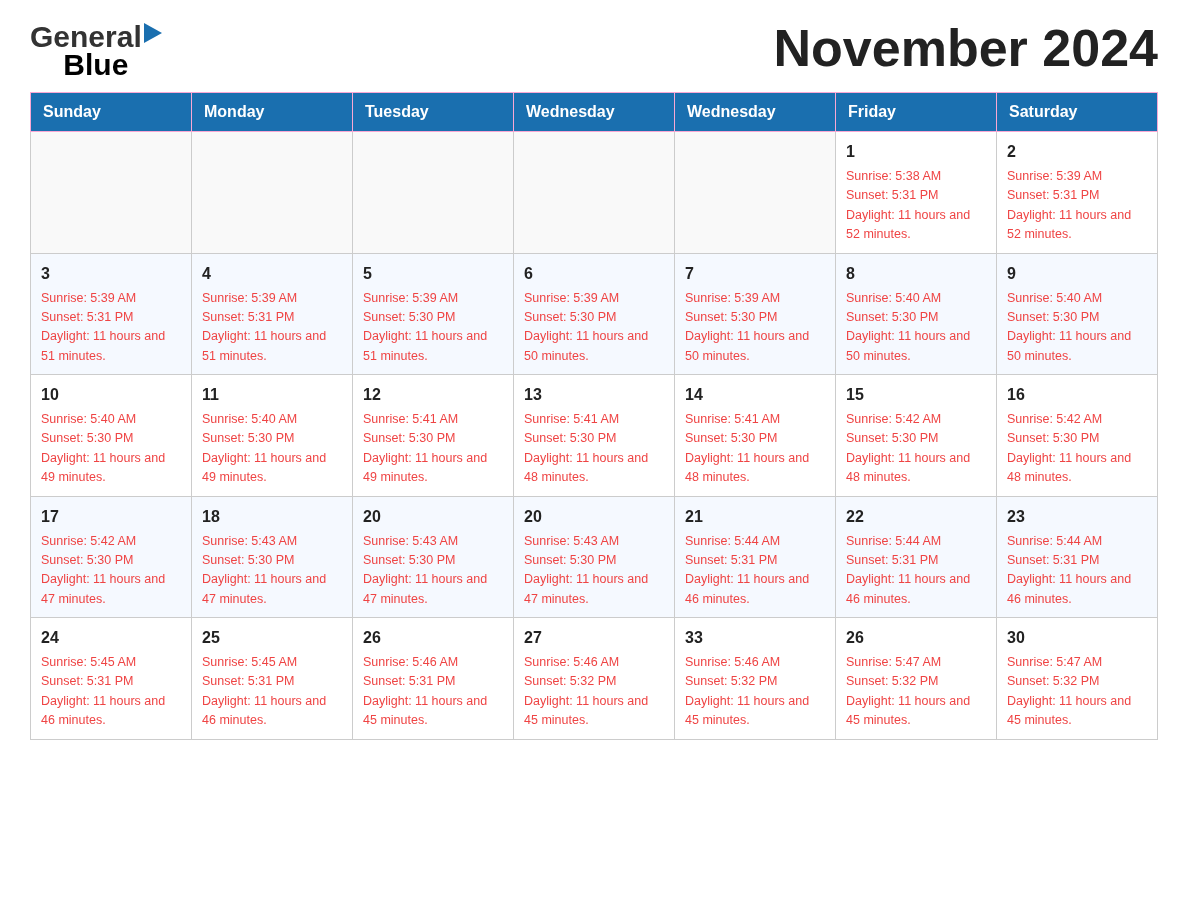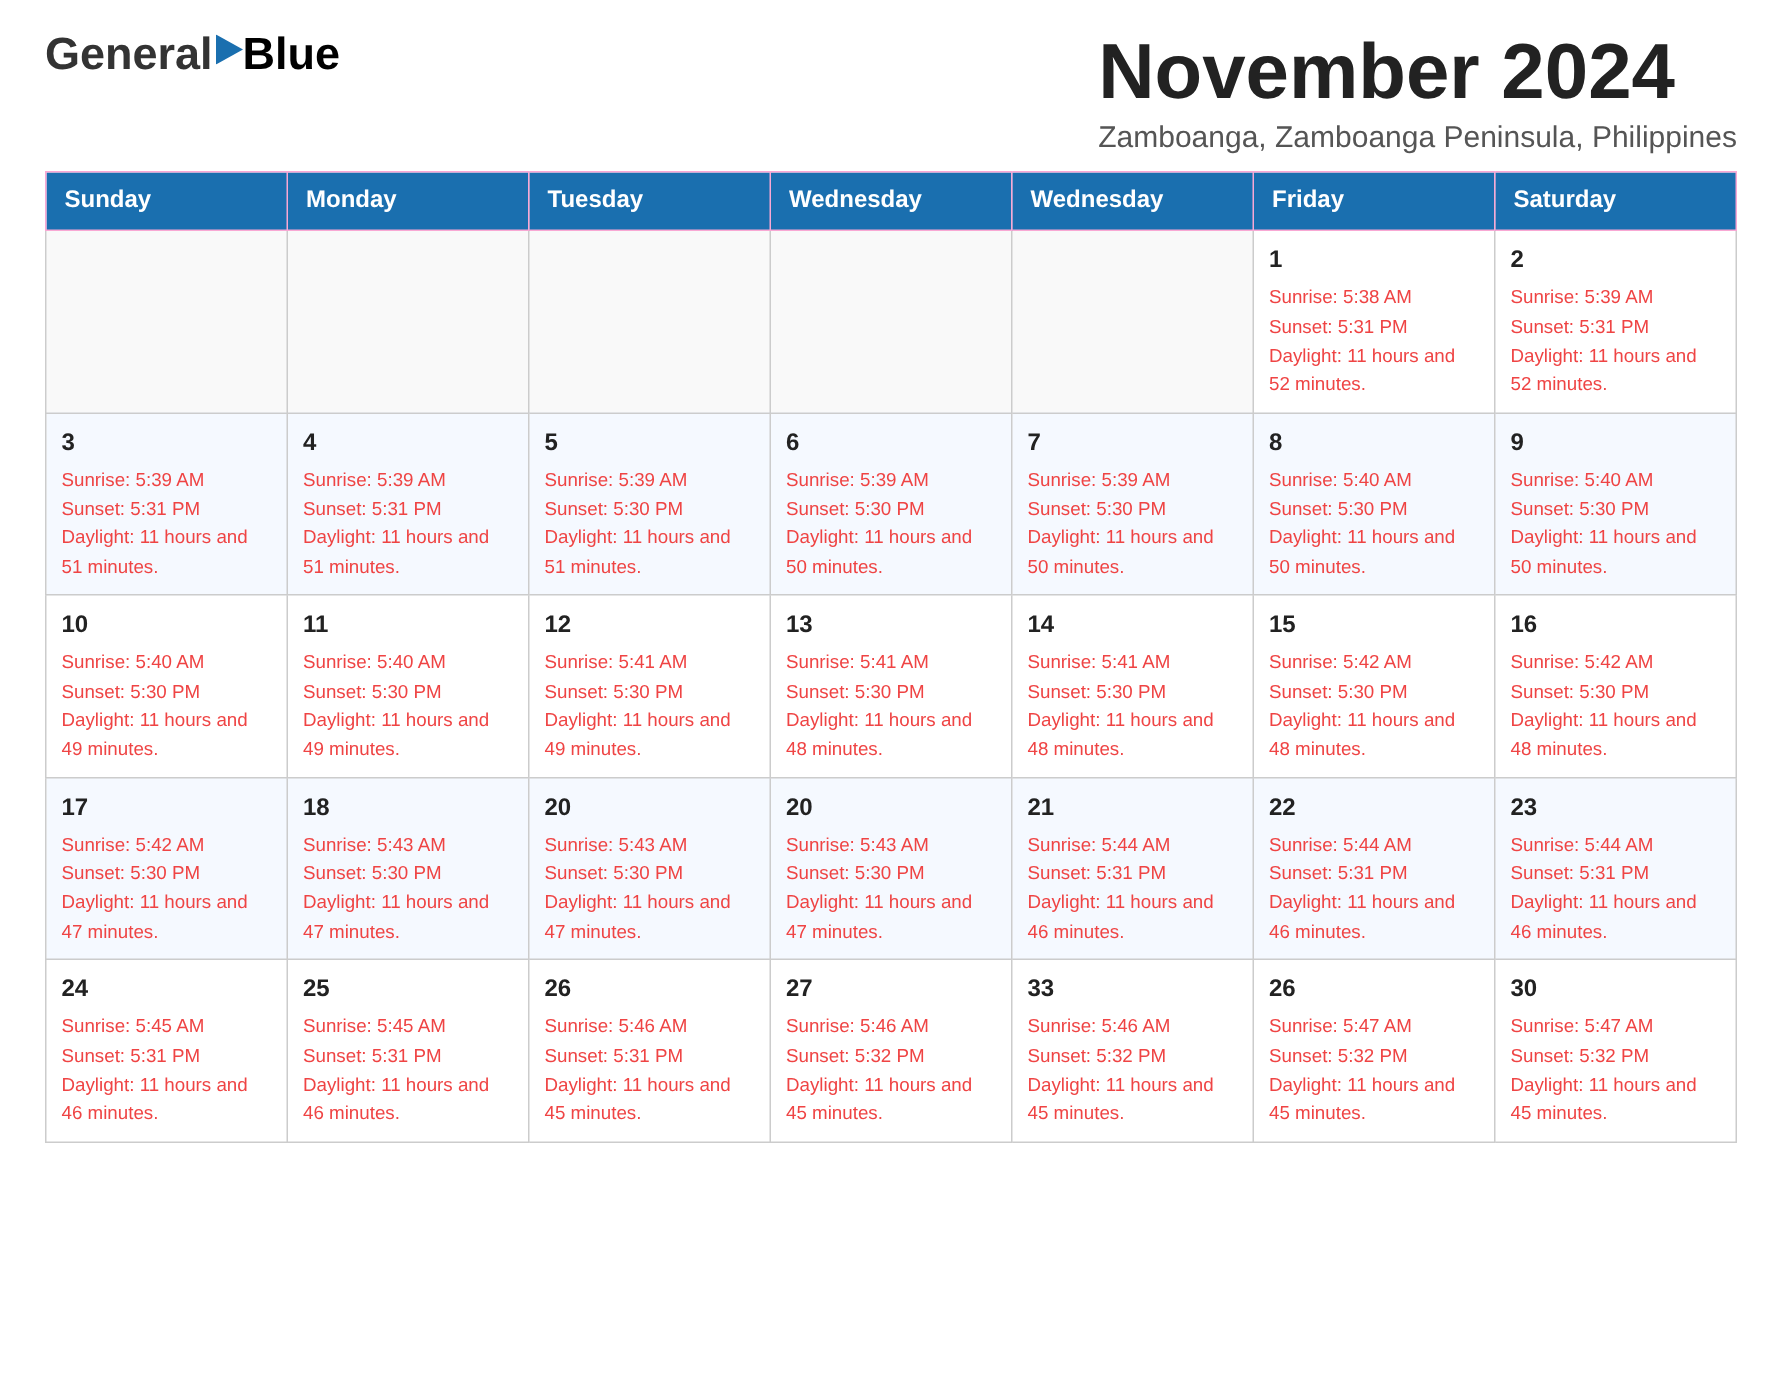--- a/index.html
+++ b/index.html
@@ -12,22 +12,22 @@
       padding: 20px 30px;
     }
     .header {
       display: flex;
       justify-content: space-between;
       align-items: flex-start;
       margin-bottom: 10px;
     }
     .logo {
       display: flex;
-      flex-direction: row;
-      align-items: flex-end;
+      flex-direction: column;
+      align-items: center;
     }
     .title-block {
       text-align: left;
     }
     .month-year {
       font-size: 52px;
       font-weight: bold;
       color: #222;
       line-height: 1.1;
     }
@@ -106,21 +106,20 @@
       <span class="logo-arrow">
         <svg width="18" height="20" viewBox="0 0 18 20">
           <polygon points="0,20 18,10 0,0" fill="#1a6faf"></polygon>
         </svg>
       </span>
     </div>
     <div class="logo-row2">Blue</div>
   </div>
   <div class="title-block">
     <div class="month-year">November 2024</div>
-    <div class="location">Zamboanga, Zamboanga Peninsula, Philippines</div>
   </div>
 </div>
 
 <table class="calendar-table">
   <thead>
     <tr>
       <th>Sunday</th>
       <th>Monday</th>
       <th>Tuesday</th>
       <th>Wednesday</th>

